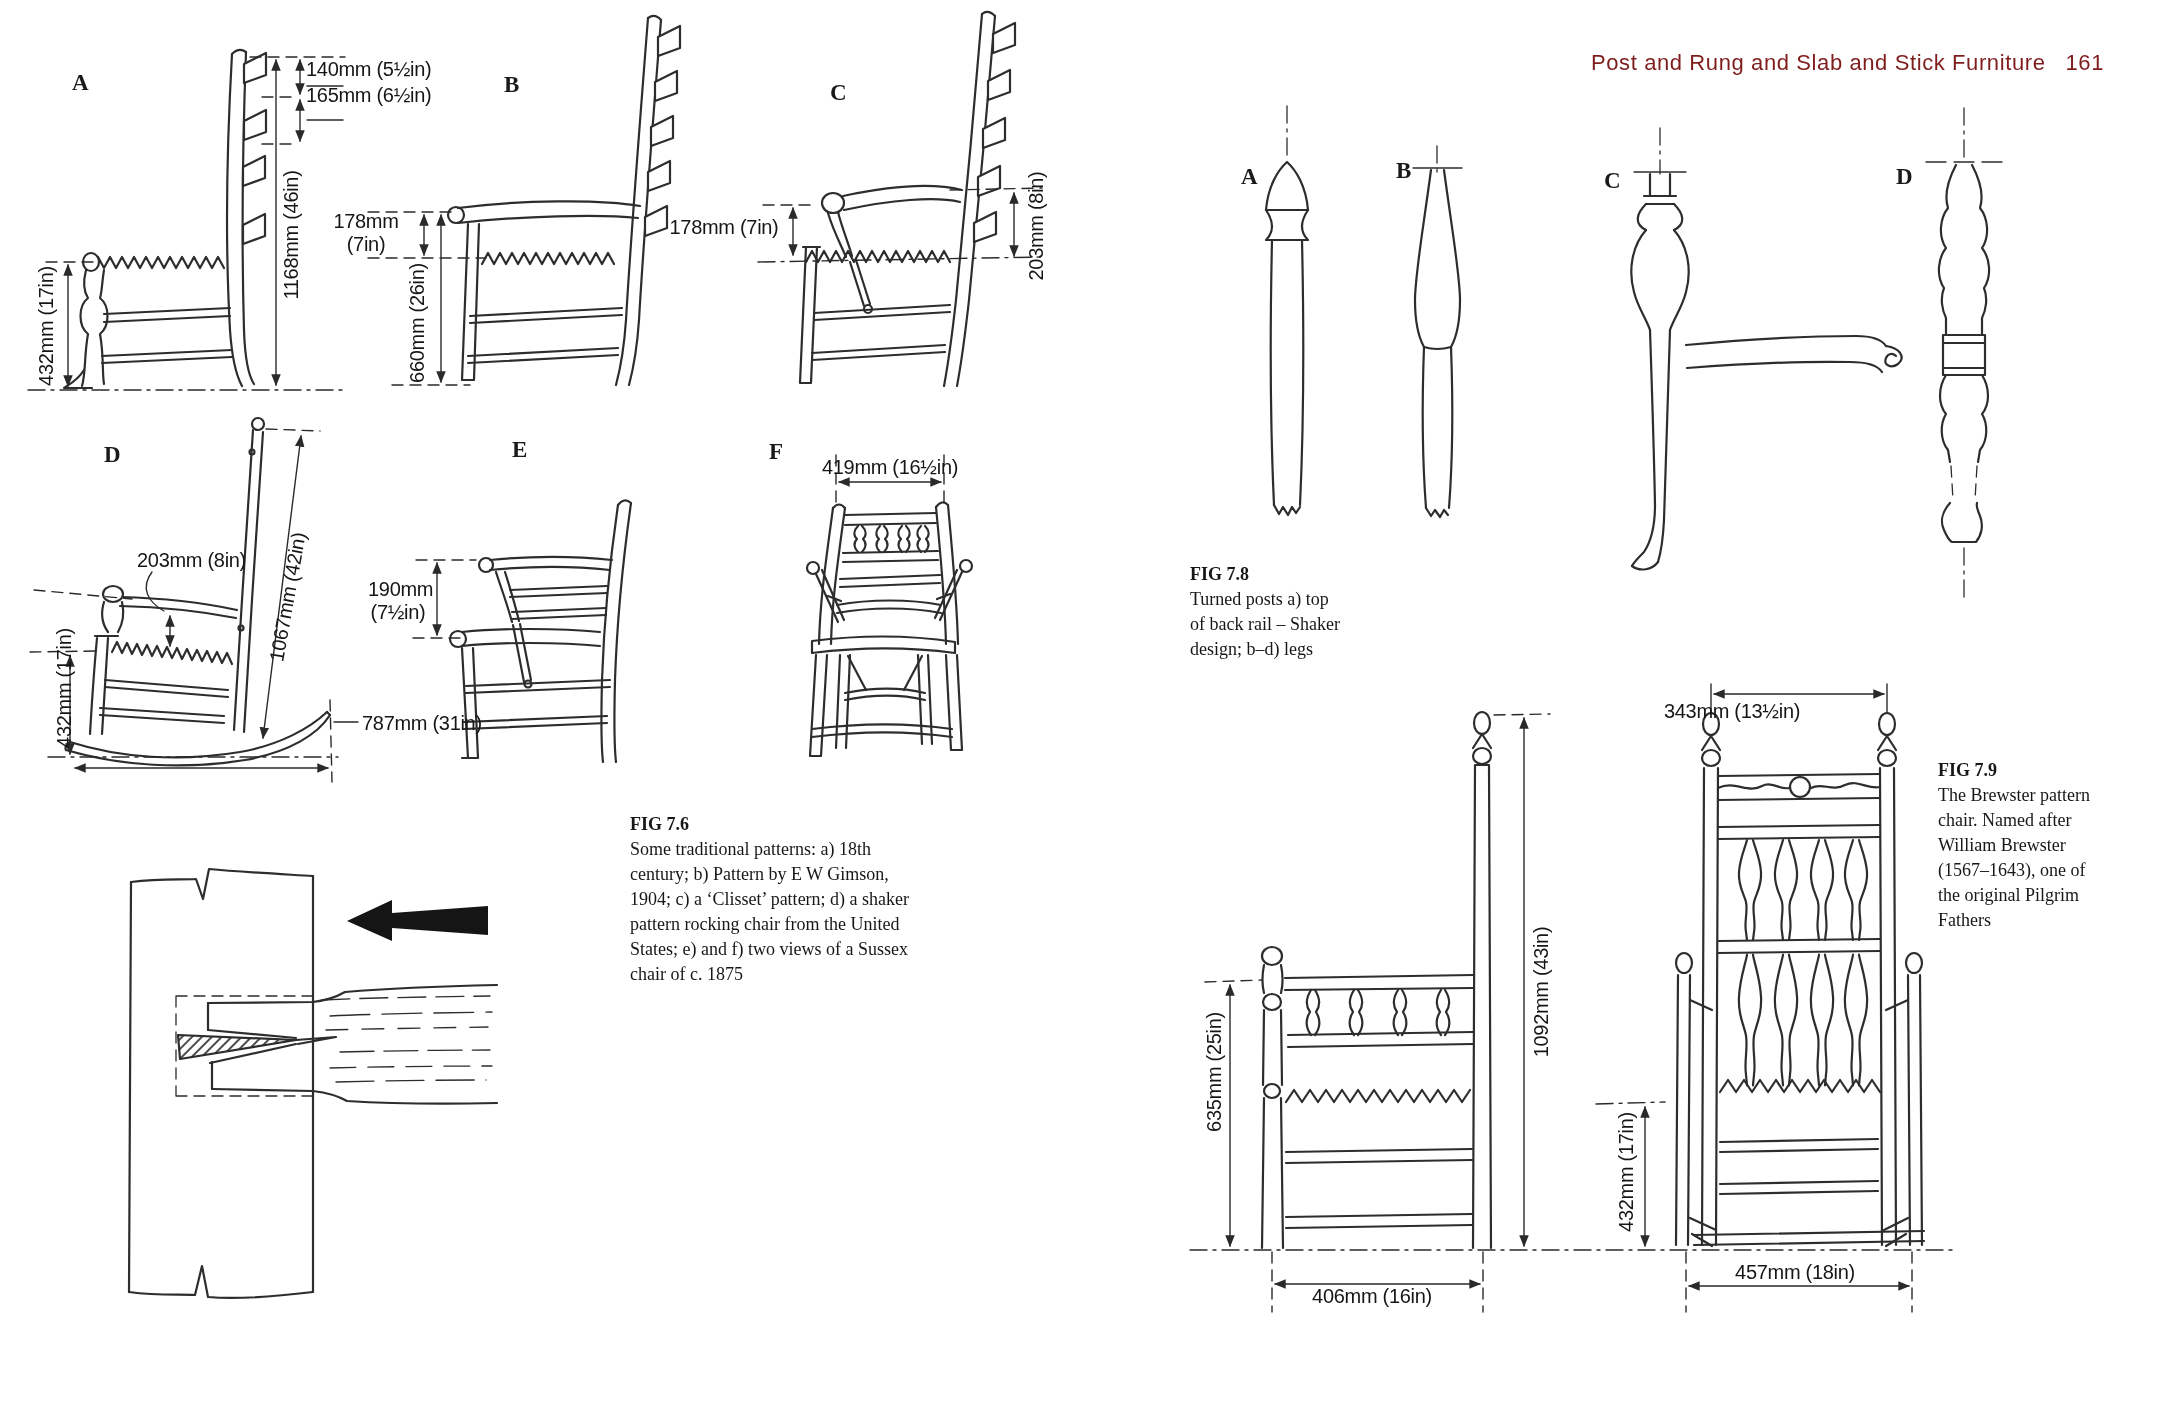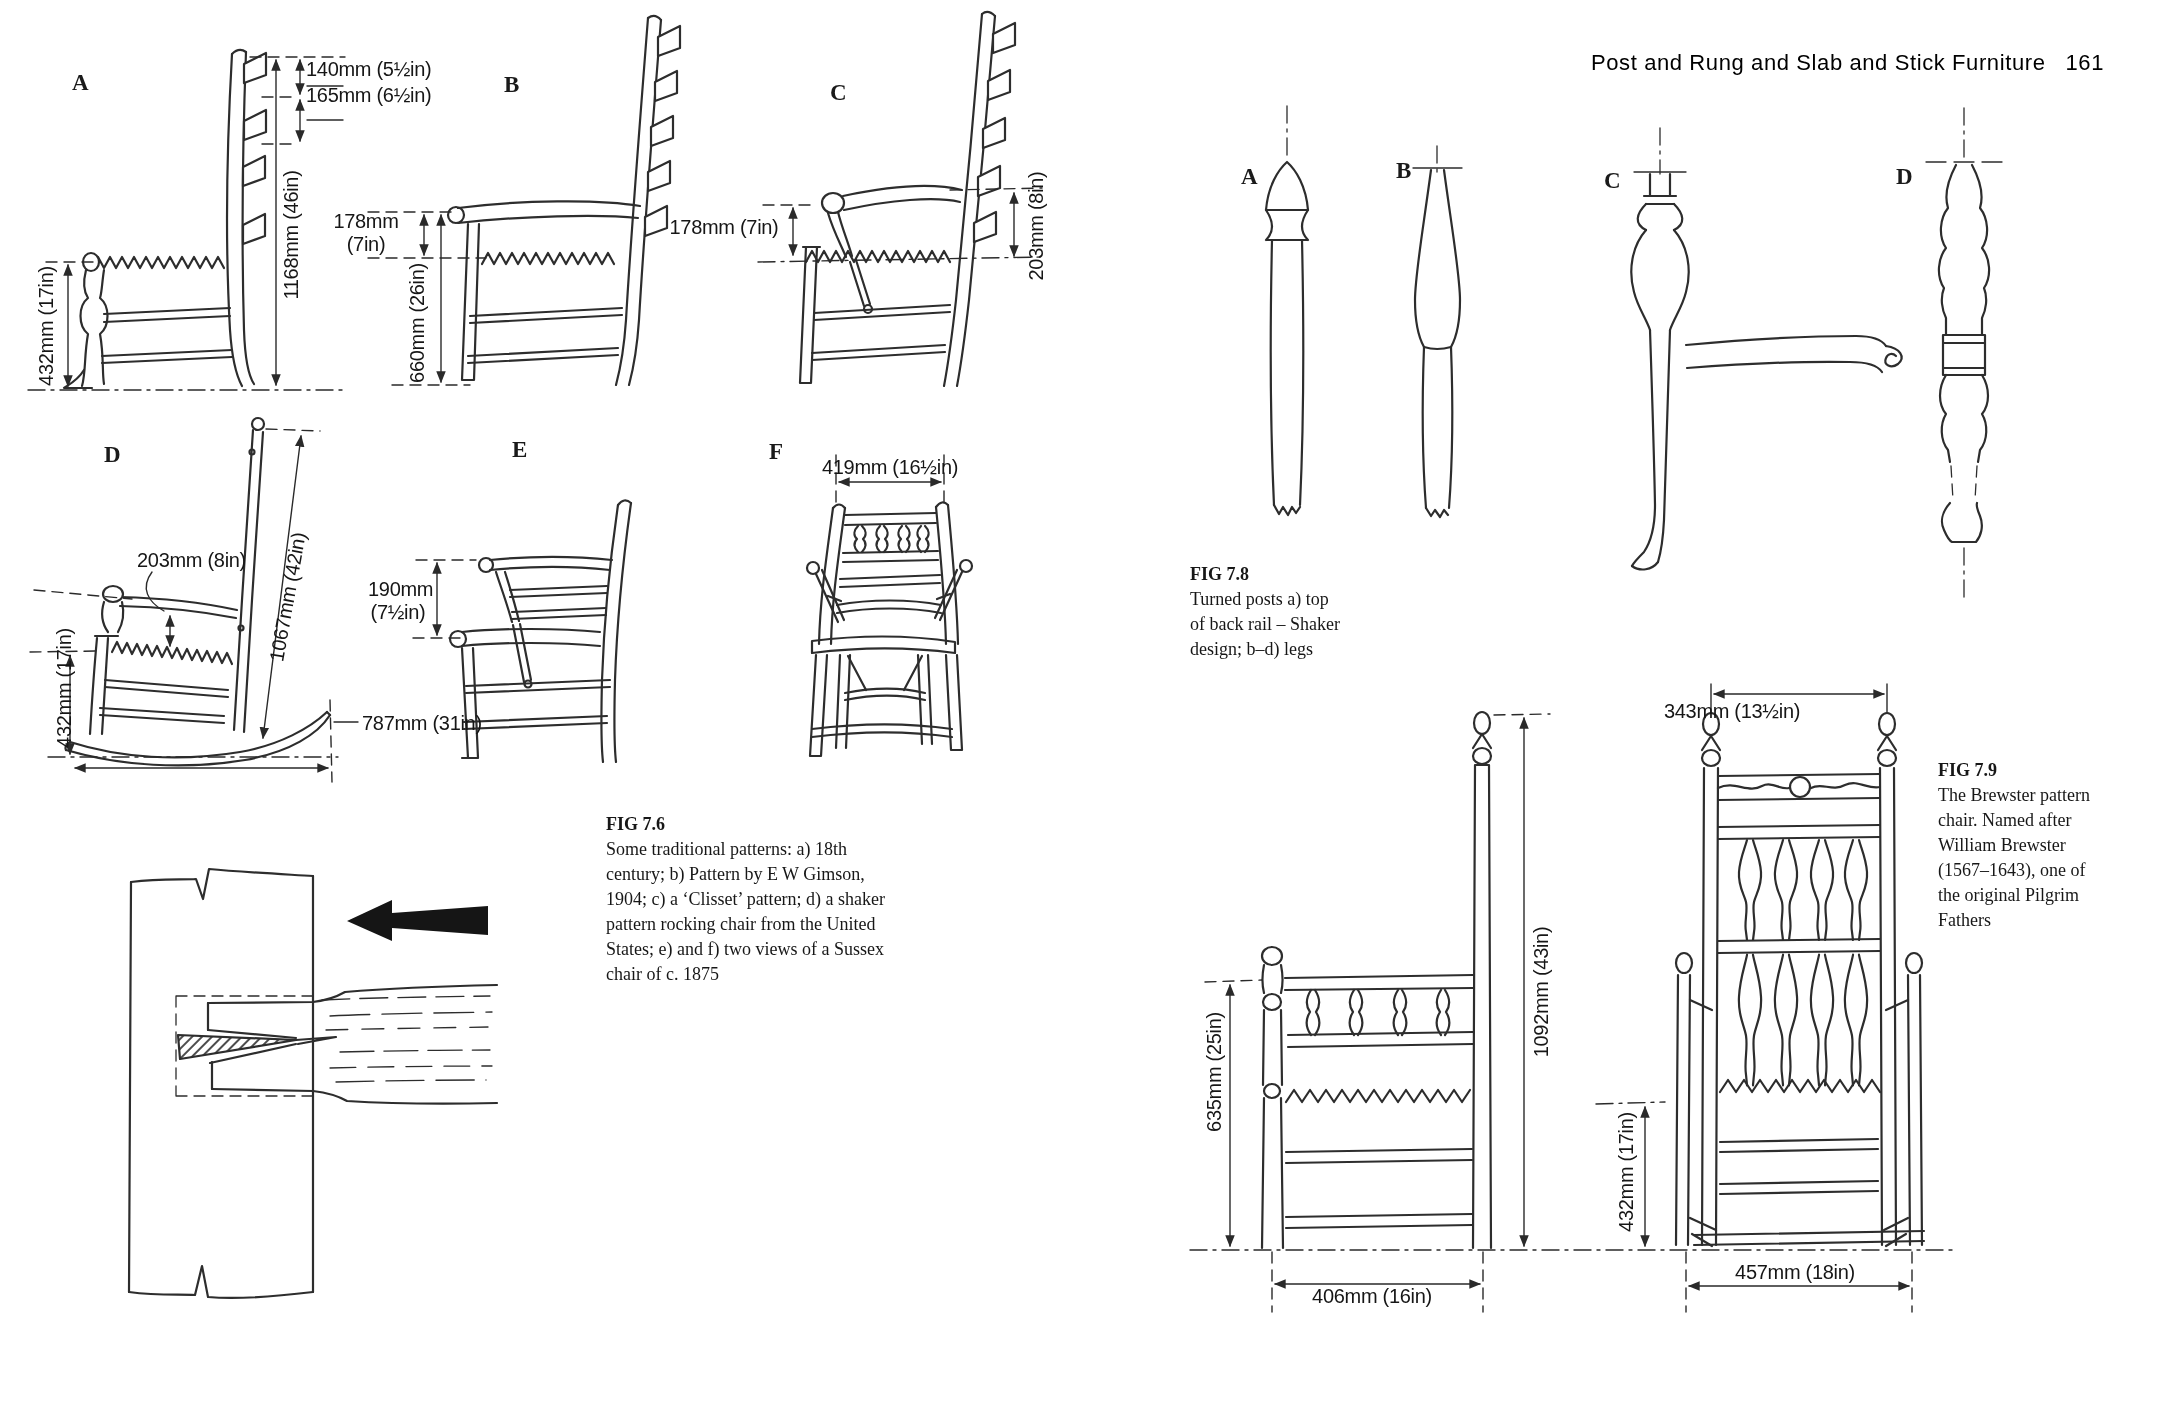--- a/index.html
+++ b/index.html
@@ -1,19 +1,19 @@
 <!DOCTYPE html>
 <html><head>
 <meta charset="utf-8">
 <style>
   html,body{margin:0;padding:0;background:#e8e8e8;}
   #page{position:relative;width:2178px;height:1416px;background:#ffffff;overflow:hidden;
         font-family:"Liberation Sans",sans-serif;}
   
-  .hdr{position:absolute;top:50px;right:74px;font-size:22px;color:#000000;letter-spacing:.6px;
+  .hdr{position:absolute;top:50px;right:74px;font-size:22px;color:#7f1d1d;letter-spacing:.6px;
        font-family:"Liberation Sans",sans-serif;white-space:nowrap;}
   .hdr .pg{margin-left:20px;}
   .dim{position:absolute;font-family:"Liberation Sans",sans-serif;font-size:20px;color:#161616;
        letter-spacing:-0.3px;white-space:nowrap;}
   .vlab{transform:translate(-50%,-50%) rotate(-90deg);}
   .vlab80{transform:translate(-50%,-50%) rotate(-80deg);}
   .clab{transform:translate(-50%,-50%);}
   .rt{text-align:center;}
   .chLabel{position:absolute;font-family:"Liberation Serif",serif;font-weight:bold;
            font-size:23px;color:#1a1a1a;}
@@ -402,21 +402,21 @@
   <div class="dim" style="left:137px;top:549px">203mm (8in)</div>
   <div class="dim vlab80" style="left:288px;top:597px">1067mm (42in)</div>
   <div class="dim vlab" style="left:64px;top:688px">432mm (17in)</div>
   <div class="dim" style="left:362px;top:712px">787mm (31in)</div>
   <div class="dim rt" style="left:368px;top:578px;width:60px">
     <div>190mm</div>
     <div>(7½in)</div>
   </div>
   <div class="dim clab" style="left:890px;top:467px">419mm (16½in)</div>
 
-  <div class="cap" style="left:606px;top:812px">
+  <div class="cap" style="left:630px;top:812px">
     <span class="t">FIG 7.6</span>
     <div>Some traditional patterns: a) 18th</div>
     <div>century; b) Pattern by E W Gimson,</div>
     <div>1904; c) a ‘Clisset’ pattern; d) a shaker</div>
     <div>pattern rocking chair from the United</div>
     <div>States; e) and f) two views of a Sussex</div>
     <div>chair of c. 1875</div>
   </div>
 
 

